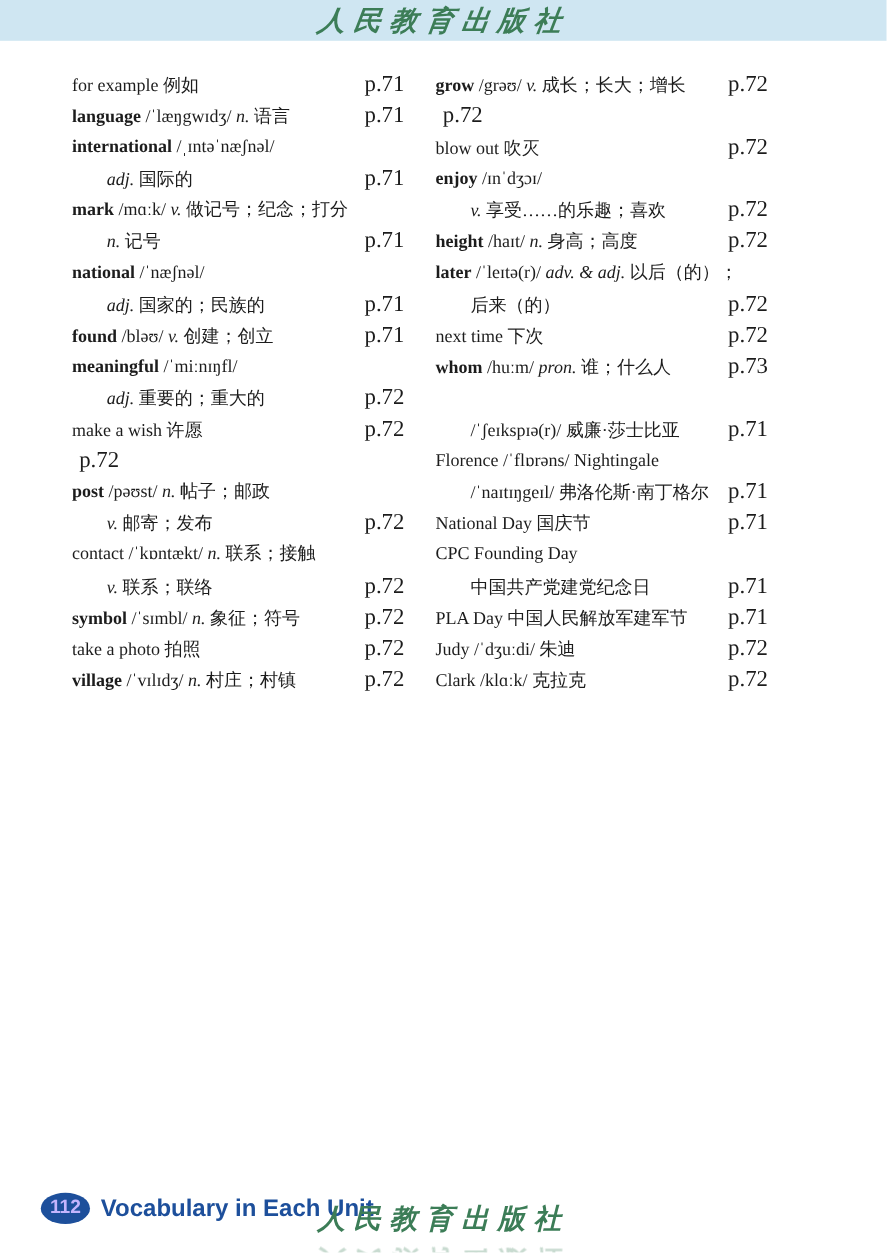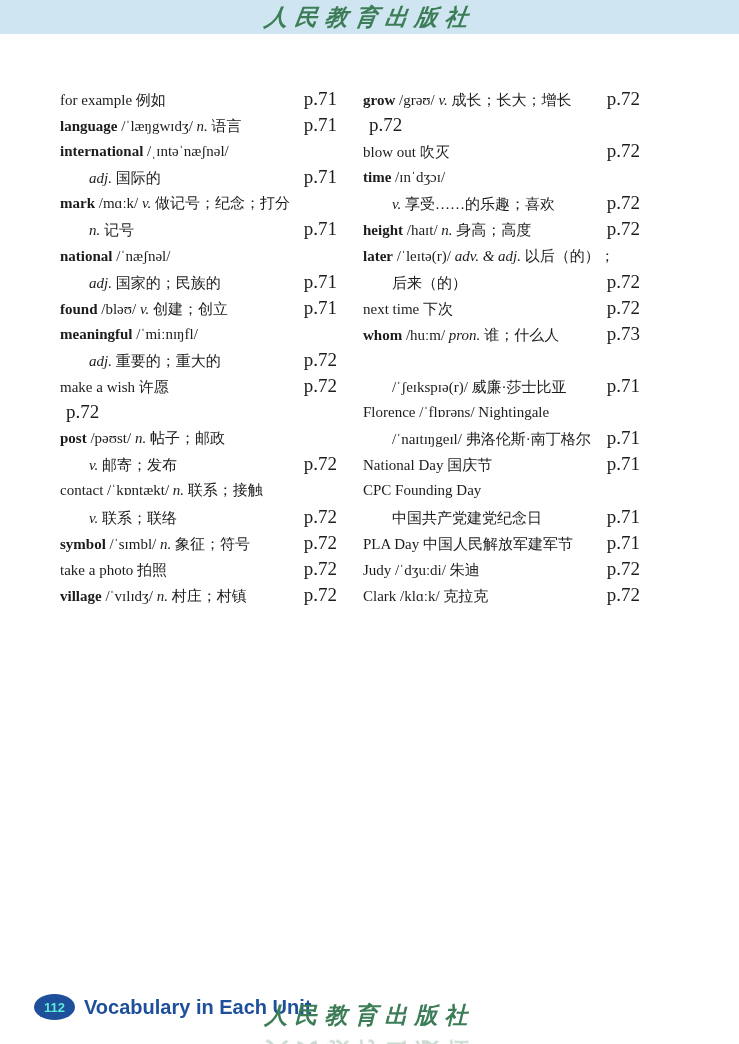--- a/index.html
+++ b/index.html
@@ -23,21 +23,21 @@
     font-weight:bold; font-style:italic;
     color:#3c7d57;
     font-size:23px;
     letter-spacing:7px;
     transform:skewX(-8deg);
     white-space:nowrap;
   }
   
   .content {
     position:absolute; top:58px; left:60px; width:580px;
-    display:flex; gap:26px;margin-top:28px;
+    display:flex; gap:26px;
   }
   .col { width:277px; }
   .row {
     display:flex; justify-content:space-between; align-items:baseline;
     height:26.1px; line-height:26.1px;
     font-size:15px;
     white-space:nowrap;
   }
   .row .line-text { overflow:visible; }
   .row.indent .line-text { padding-left:29px; }
@@ -45,23 +45,23 @@
   .pos { font-style:italic; }
   .pageref { font-size:19px; padding-left:6px; }
   
   .footer-left {
     position:absolute; left:34px; top:994px;
     display:flex; align-items:center; gap:9px;
     font-family:"Liberation Sans","DejaVu Sans",sans-serif;
   }
   .page-badge {
     width:41px; height:26px; border-radius:50%;
-    background:#1d4f9b; color:#5eead4;
+    background:#1d4f9b; color:#c4b5fd;
     display:flex; align-items:center; justify-content:center;
-    font-weight:bold; font-size:13px;
+    font-weight:bold; font-size:16px;
   }
   .footer-title { color:#1d4f9b; font-weight:bold; font-size:20px; }
   .footer-logo {
     position:absolute; left:0; width:739px; top:1000px;
     text-align:center;
   }
   .footer-logo .calligraphy { font-size:23px; }
   .logo-reflection {
     position:absolute; left:0; width:739px; top:1035px; height:9px;
     overflow:hidden; text-align:center;
@@ -164,21 +164,21 @@
           <span class="pageref">p.72</span>
         </div>
         <div class="row">
           <span class="pageref">p.72</span>
         </div>
         <div class="row">
           <span class="line-text"><span>blow out 吹灭</span></span>
           <span class="pageref">p.72</span>
         </div>
         <div class="row">
-          <span class="line-text"><span class="hw">time</span><span> /ɪnˈdʒɔɪ/</span></span>
+          <span class="line-text"><span class="hw">enjoy</span><span> /ɪnˈdʒɔɪ/</span></span>
         </div>
         <div class="row indent">
           <span class="line-text"><span class="pos">v.</span><span> 享受……的乐趣；喜欢</span></span>
           <span class="pageref">p.72</span>
         </div>
         <div class="row">
           <span class="line-text"><span class="hw">height</span><span> /haɪt/ </span><span class="pos">n.</span><span> 身高；高度</span></span>
           <span class="pageref">p.72</span>
         </div>
         <div class="row">

